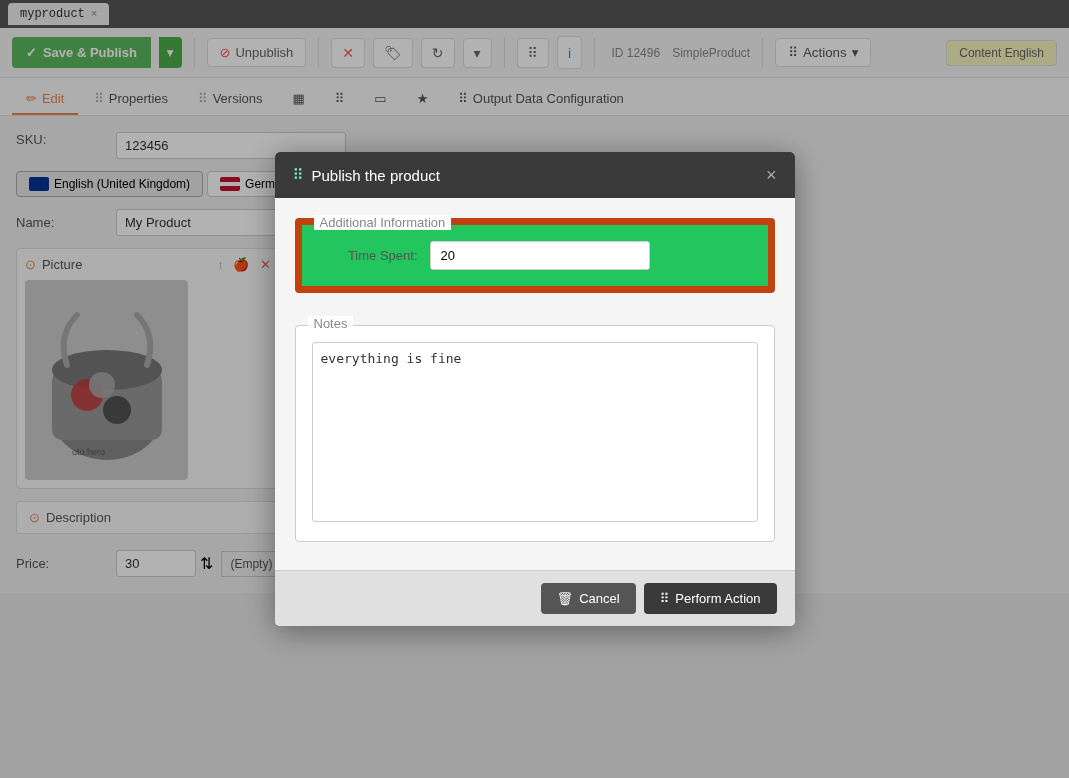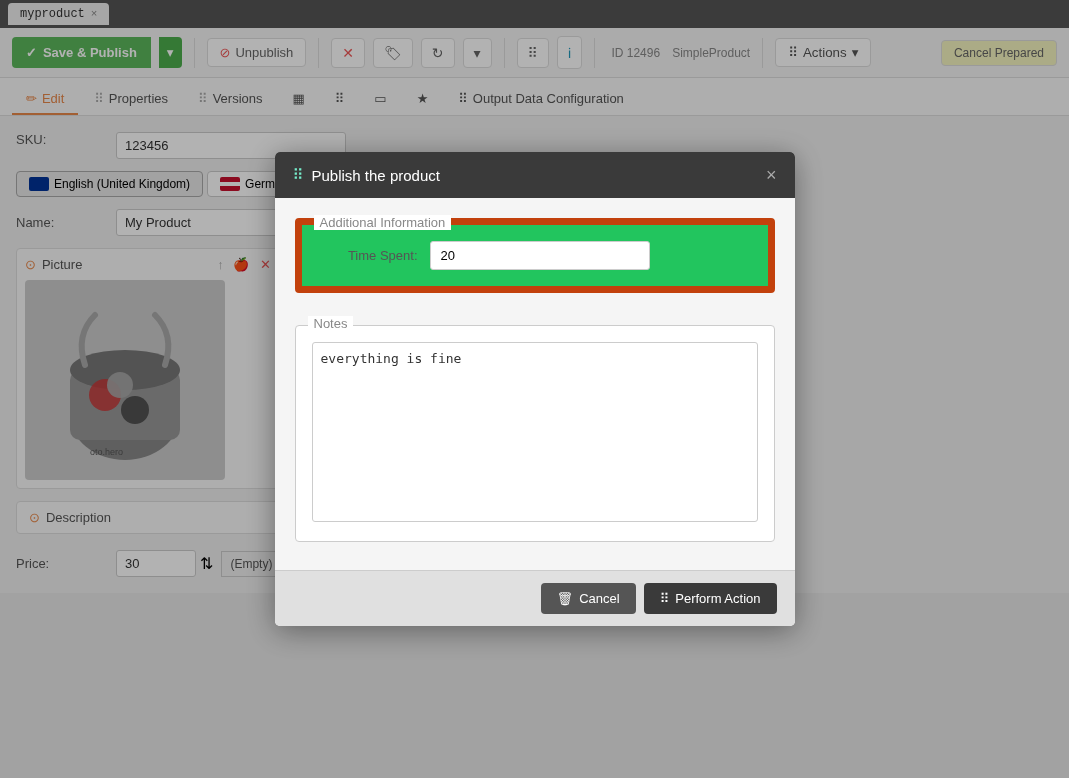--- a/index.html
+++ b/index.html
@@ -201,21 +201,21 @@
       margin-bottom: 12px;
     }
     .picture-header {
       display: flex;
       align-items: center;
       gap: 6px;
       margin-bottom: 8px;
       color: #555;
     }
     .picture-img {
-      width: 200px;
+      width: 163px;
       height: 200px;
       background: #ccc;
       border-radius: 4px;
       overflow: hidden;
       display: flex;
       align-items: center;
       justify-content: center;
     }
 
     
@@ -412,21 +412,21 @@
   <div class="toolbar-sep"></div>
   <span class="toolbar-info">ID 12496</span>
   <span class="toolbar-info">SimpleProduct</span>
   <div class="toolbar-sep"></div>
   <button class="actions-btn">
     <span>⠿</span>
     <span>Actions</span>
     <span>▾</span>
   </button>
   <div class="toolbar-spacer"></div>
-  <span class="status-badge">Cancel Prepared</span>
+  <span class="status-badge">Content English</span>
 </div>
 
 <div class="nav-tabs">
   <div class="nav-tab active">
     <span style="color:#e8884a;">✏</span>
     <span>Edit</span>
   </div>
   <div class="nav-tab">
     <span style="color:#aaa;">⠿</span>
     <span>Properties</span>

